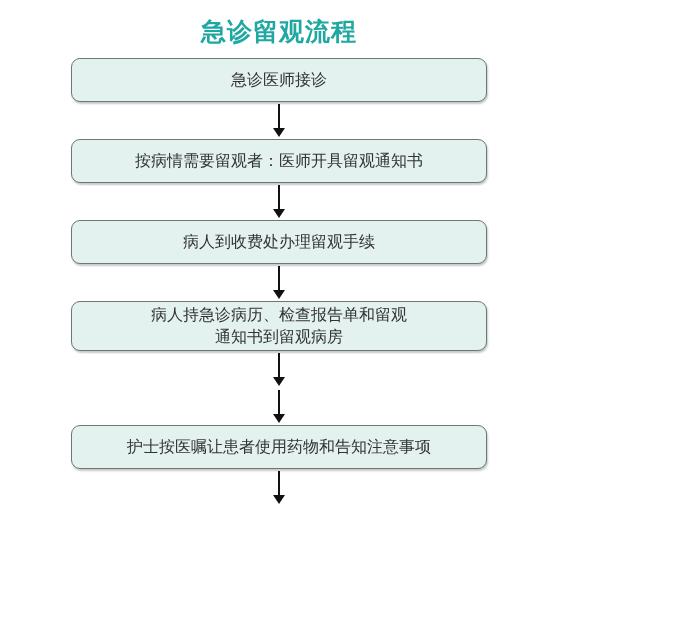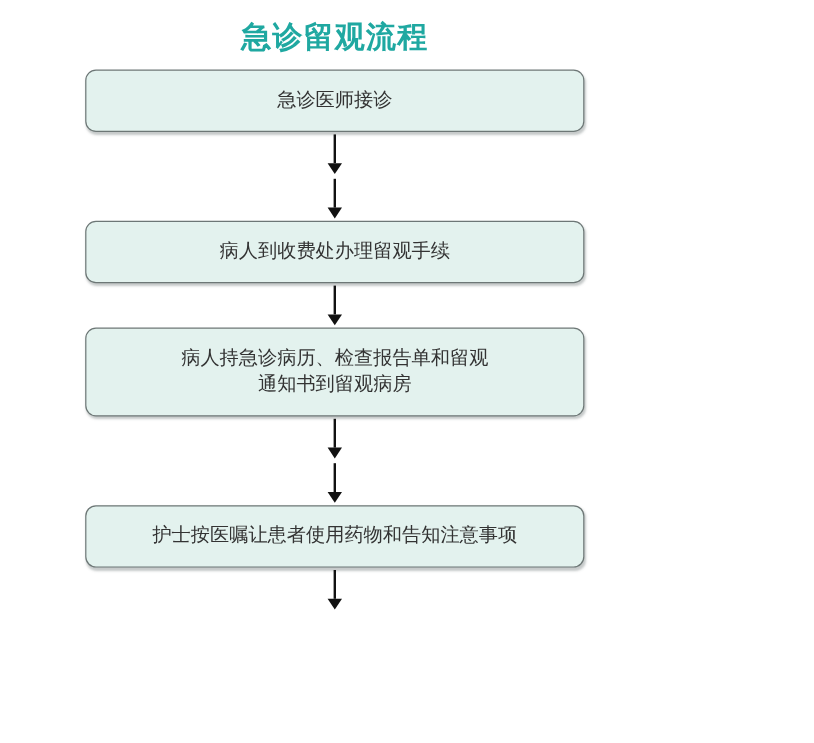--- a/index.html
+++ b/index.html
@@ -36,21 +36,21 @@
   .step-box {
     box-sizing: border-box;
     min-height: 44px;
     background: var(--box-fill, #e3f2ee);
     border: 1px solid var(--box-border, #6d7776);
     border-radius: 9px;
     box-shadow: 1px 2px 2px rgba(90, 100, 100, 0.35);
     display: flex;
     align-items: center;
     justify-content: center;
-    padding: 14px 14px;
+    padding: 2px 14px;
   }
   .step-label {
     font-size: 16px;
     line-height: 22px;
     color: var(--box-text, #333333);
     text-align: center;
     white-space: pre-line;
   }
   .arrow {
     height: 33px;
@@ -82,20 +82,23 @@
   <div class="flow" id="flow">
   <div class="step-box">
     <span class="step-label">急诊医师接诊</span>
   </div>
 
   <div class="arrow">
     <div class="arrow-line"></div>
     <div class="arrow-head"></div>
   </div>
 
+  <div class="step-box">
+    <span class="step-label">按病情需要留观者：医师开具留观通知书</span>
+  </div>
 
   <div class="arrow">
     <div class="arrow-line"></div>
     <div class="arrow-head"></div>
   </div>
 
   <div class="step-box">
     <span class="step-label">病人到收费处办理留观手续</span>
   </div>
 

